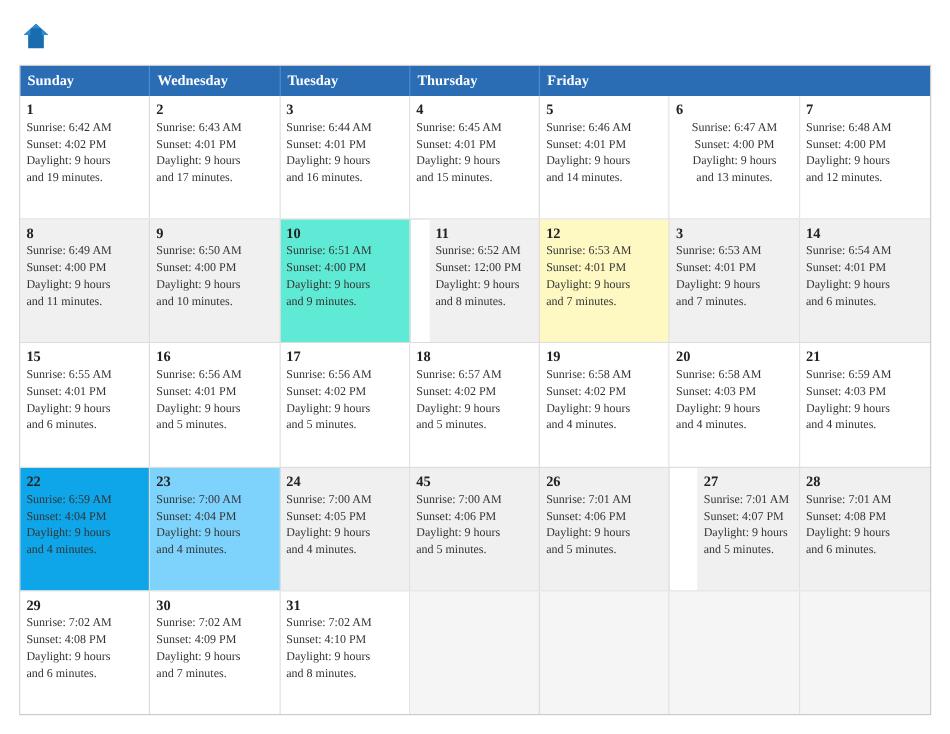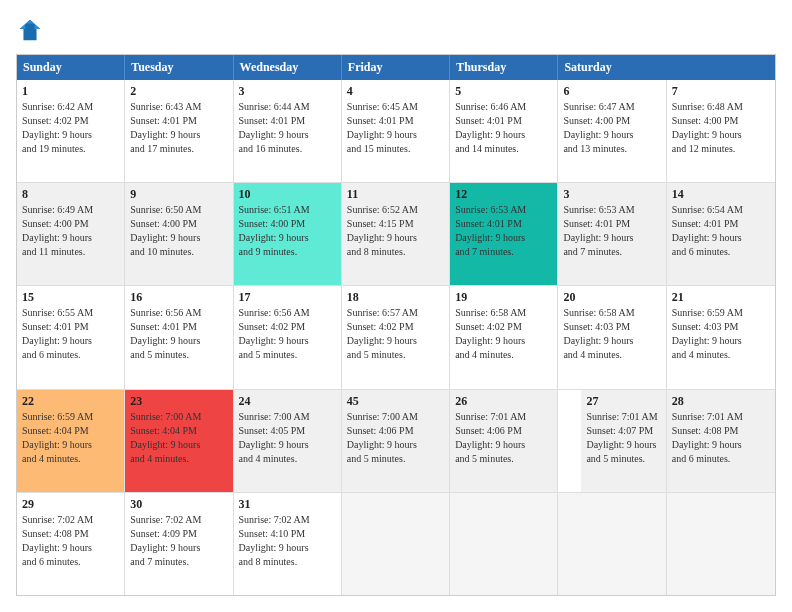--- a/index.html
+++ b/index.html
@@ -133,25 +133,24 @@
     </div>
     <div class="title-block">
       <div class="month-title"></div>
       <div class="location"></div>
     </div>
   </div>
 
   <div class="calendar">
     <div class="cal-header">
     <div class="cal-header-cell">Sunday</div>
+        <div class="cal-header-cell">Wednesday</div>
         <div class="cal-header-cell">Tuesday</div>
-        <div class="cal-header-cell">Wednesday</div>
+        <div class="cal-header-cell">Thursday</div>
         <div class="cal-header-cell">Friday</div>
-        <div class="cal-header-cell">Thursday</div>
-        <div class="cal-header-cell">Saturday</div>
       </div>
     <div class="cal-body">
     <div class="cal-row">
           <div class="cal-cell">
             <div class="day-num">1</div>
             <div class="day-info" style="white-space: pre-line;">Sunrise: 6:42 AM
 Sunset: 4:02 PM
 Daylight: 9 hours
 and 19 minutes.</div>
           </div>
@@ -178,21 +177,21 @@
           </div>
           <div class="cal-cell">
             <div class="day-num">5</div>
             <div class="day-info" style="white-space: pre-line;">Sunrise: 6:46 AM
 Sunset: 4:01 PM
 Daylight: 9 hours
 and 14 minutes.</div>
           </div>
           <div class="cal-cell">
             <div class="day-num">6</div>
-            <div class="day-info" style="white-space: pre-line;">Sunrise: 6:47 AM
+            <div class="day-info" style="white-space: pre-line; text-align: center;">Sunrise: 6:47 AM
 Sunset: 4:00 PM
 Daylight: 9 hours
 and 13 minutes.</div>
           </div>
           <div class="cal-cell">
             <div class="day-num">7</div>
             <div class="day-info" style="white-space: pre-line;">Sunrise: 6:48 AM
 Sunset: 4:00 PM
 Daylight: 9 hours
 and 12 minutes.</div>
@@ -213,28 +212,28 @@
 Daylight: 9 hours
 and 10 minutes.</div>
           </div>
           <div class="cal-cell shaded" style="background: #5eead4;">
             <div class="day-num">10</div>
             <div class="day-info" style="white-space: pre-line;">Sunrise: 6:51 AM
 Sunset: 4:00 PM
 Daylight: 9 hours
 and 9 minutes.</div>
           </div>
-          <div class="cal-cell shaded" style="background: rgb(240, 240, 240);">
+          <div class="cal-cell shaded" style="background: rgb(240, 240, 240); margin-left: 16px;">
             <div class="day-num">11</div>
             <div class="day-info" style="white-space: pre-line;">Sunrise: 6:52 AM
-Sunset: 4:15 PM
+Sunset: 12:00 PM
 Daylight: 9 hours
 and 8 minutes.</div>
           </div>
-          <div class="cal-cell shaded" style="background: #14b8a6;">
+          <div class="cal-cell shaded" style="background: #fef9c3;">
             <div class="day-num">12</div>
             <div class="day-info" style="white-space: pre-line;">Sunrise: 6:53 AM
 Sunset: 4:01 PM
 Daylight: 9 hours
 and 7 minutes.</div>
           </div>
           <div class="cal-cell shaded" style="background: rgb(240, 240, 240);">
             <div class="day-num">3</div>
             <div class="day-info" style="white-space: pre-line;">Sunrise: 6:53 AM
 Sunset: 4:01 PM
@@ -294,28 +293,28 @@
           </div>
           <div class="cal-cell">
             <div class="day-num">21</div>
             <div class="day-info" style="white-space: pre-line;">Sunrise: 6:59 AM
 Sunset: 4:03 PM
 Daylight: 9 hours
 and 4 minutes.</div>
           </div>
         </div>
         <div class="cal-row">
-          <div class="cal-cell shaded" style="background: #fdba74;">
+          <div class="cal-cell shaded" style="background: #0ea5e9;">
             <div class="day-num">22</div>
             <div class="day-info" style="white-space: pre-line;">Sunrise: 6:59 AM
 Sunset: 4:04 PM
 Daylight: 9 hours
 and 4 minutes.</div>
           </div>
-          <div class="cal-cell shaded" style="background: #ef4444;">
+          <div class="cal-cell shaded" style="background: #7dd3fc;">
             <div class="day-num">23</div>
             <div class="day-info" style="white-space: pre-line;">Sunrise: 7:00 AM
 Sunset: 4:04 PM
 Daylight: 9 hours
 and 4 minutes.</div>
           </div>
           <div class="cal-cell shaded" style="background: rgb(240, 240, 240);">
             <div class="day-num">24</div>
             <div class="day-info" style="white-space: pre-line;">Sunrise: 7:00 AM
 Sunset: 4:05 PM

